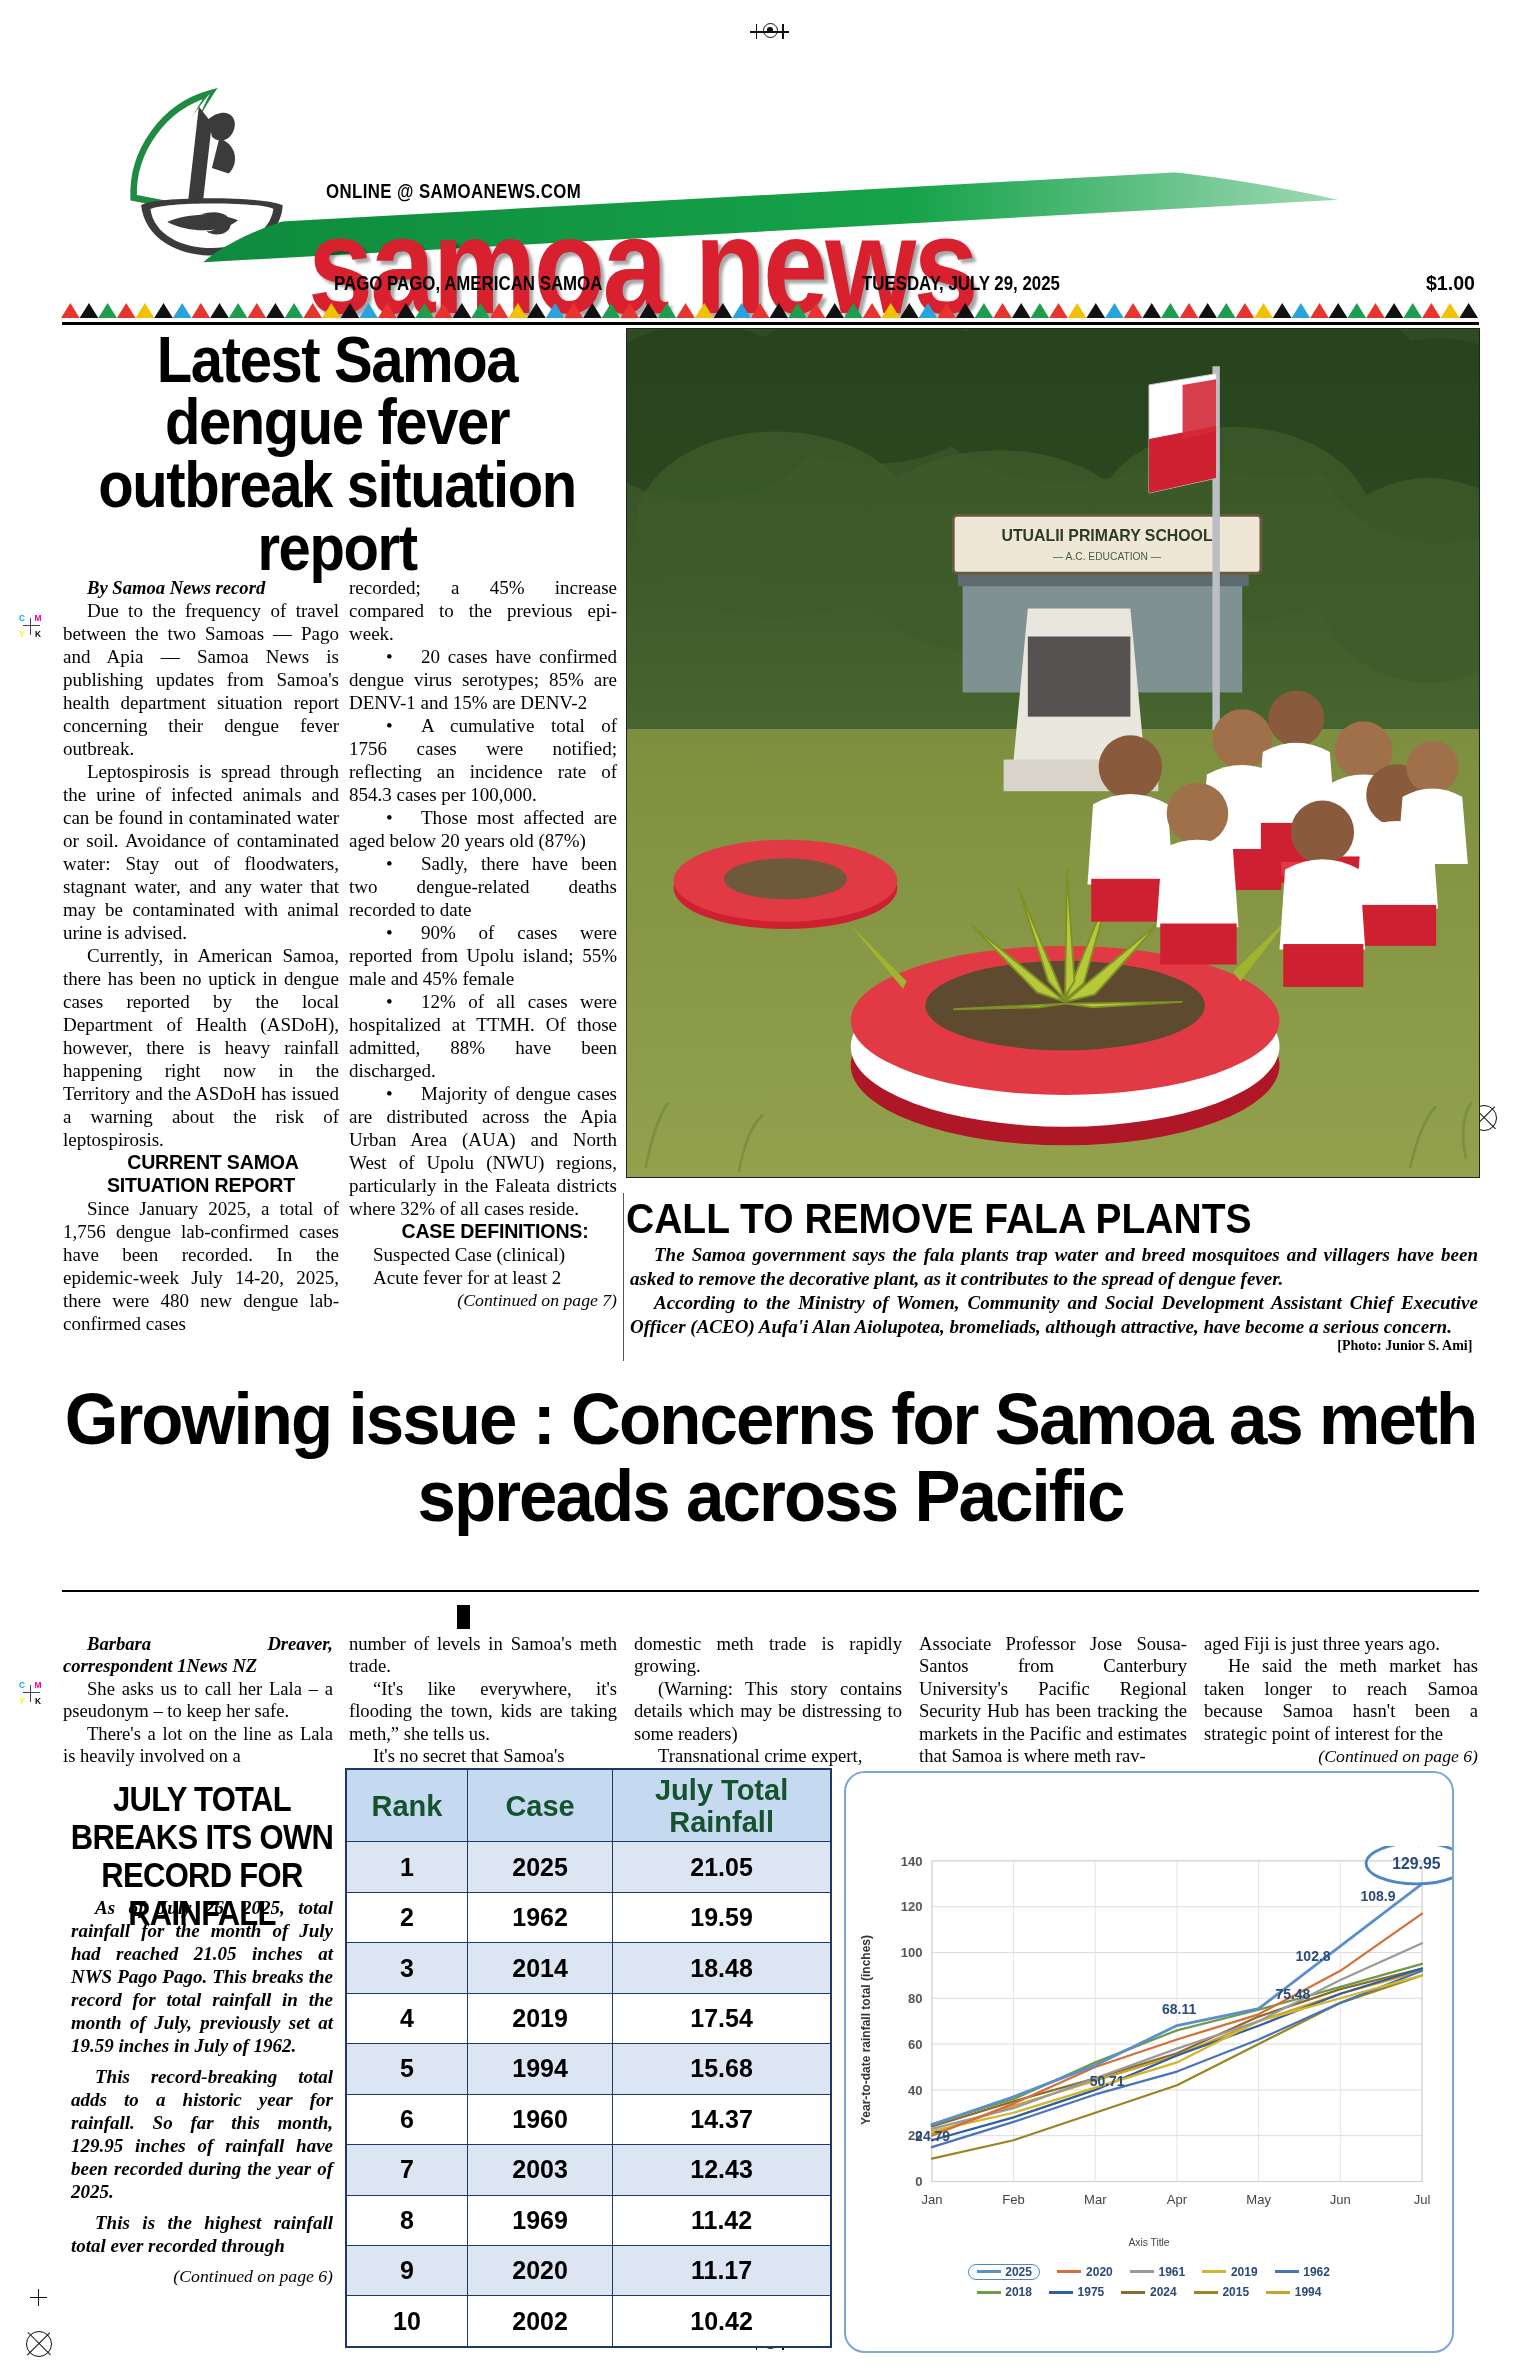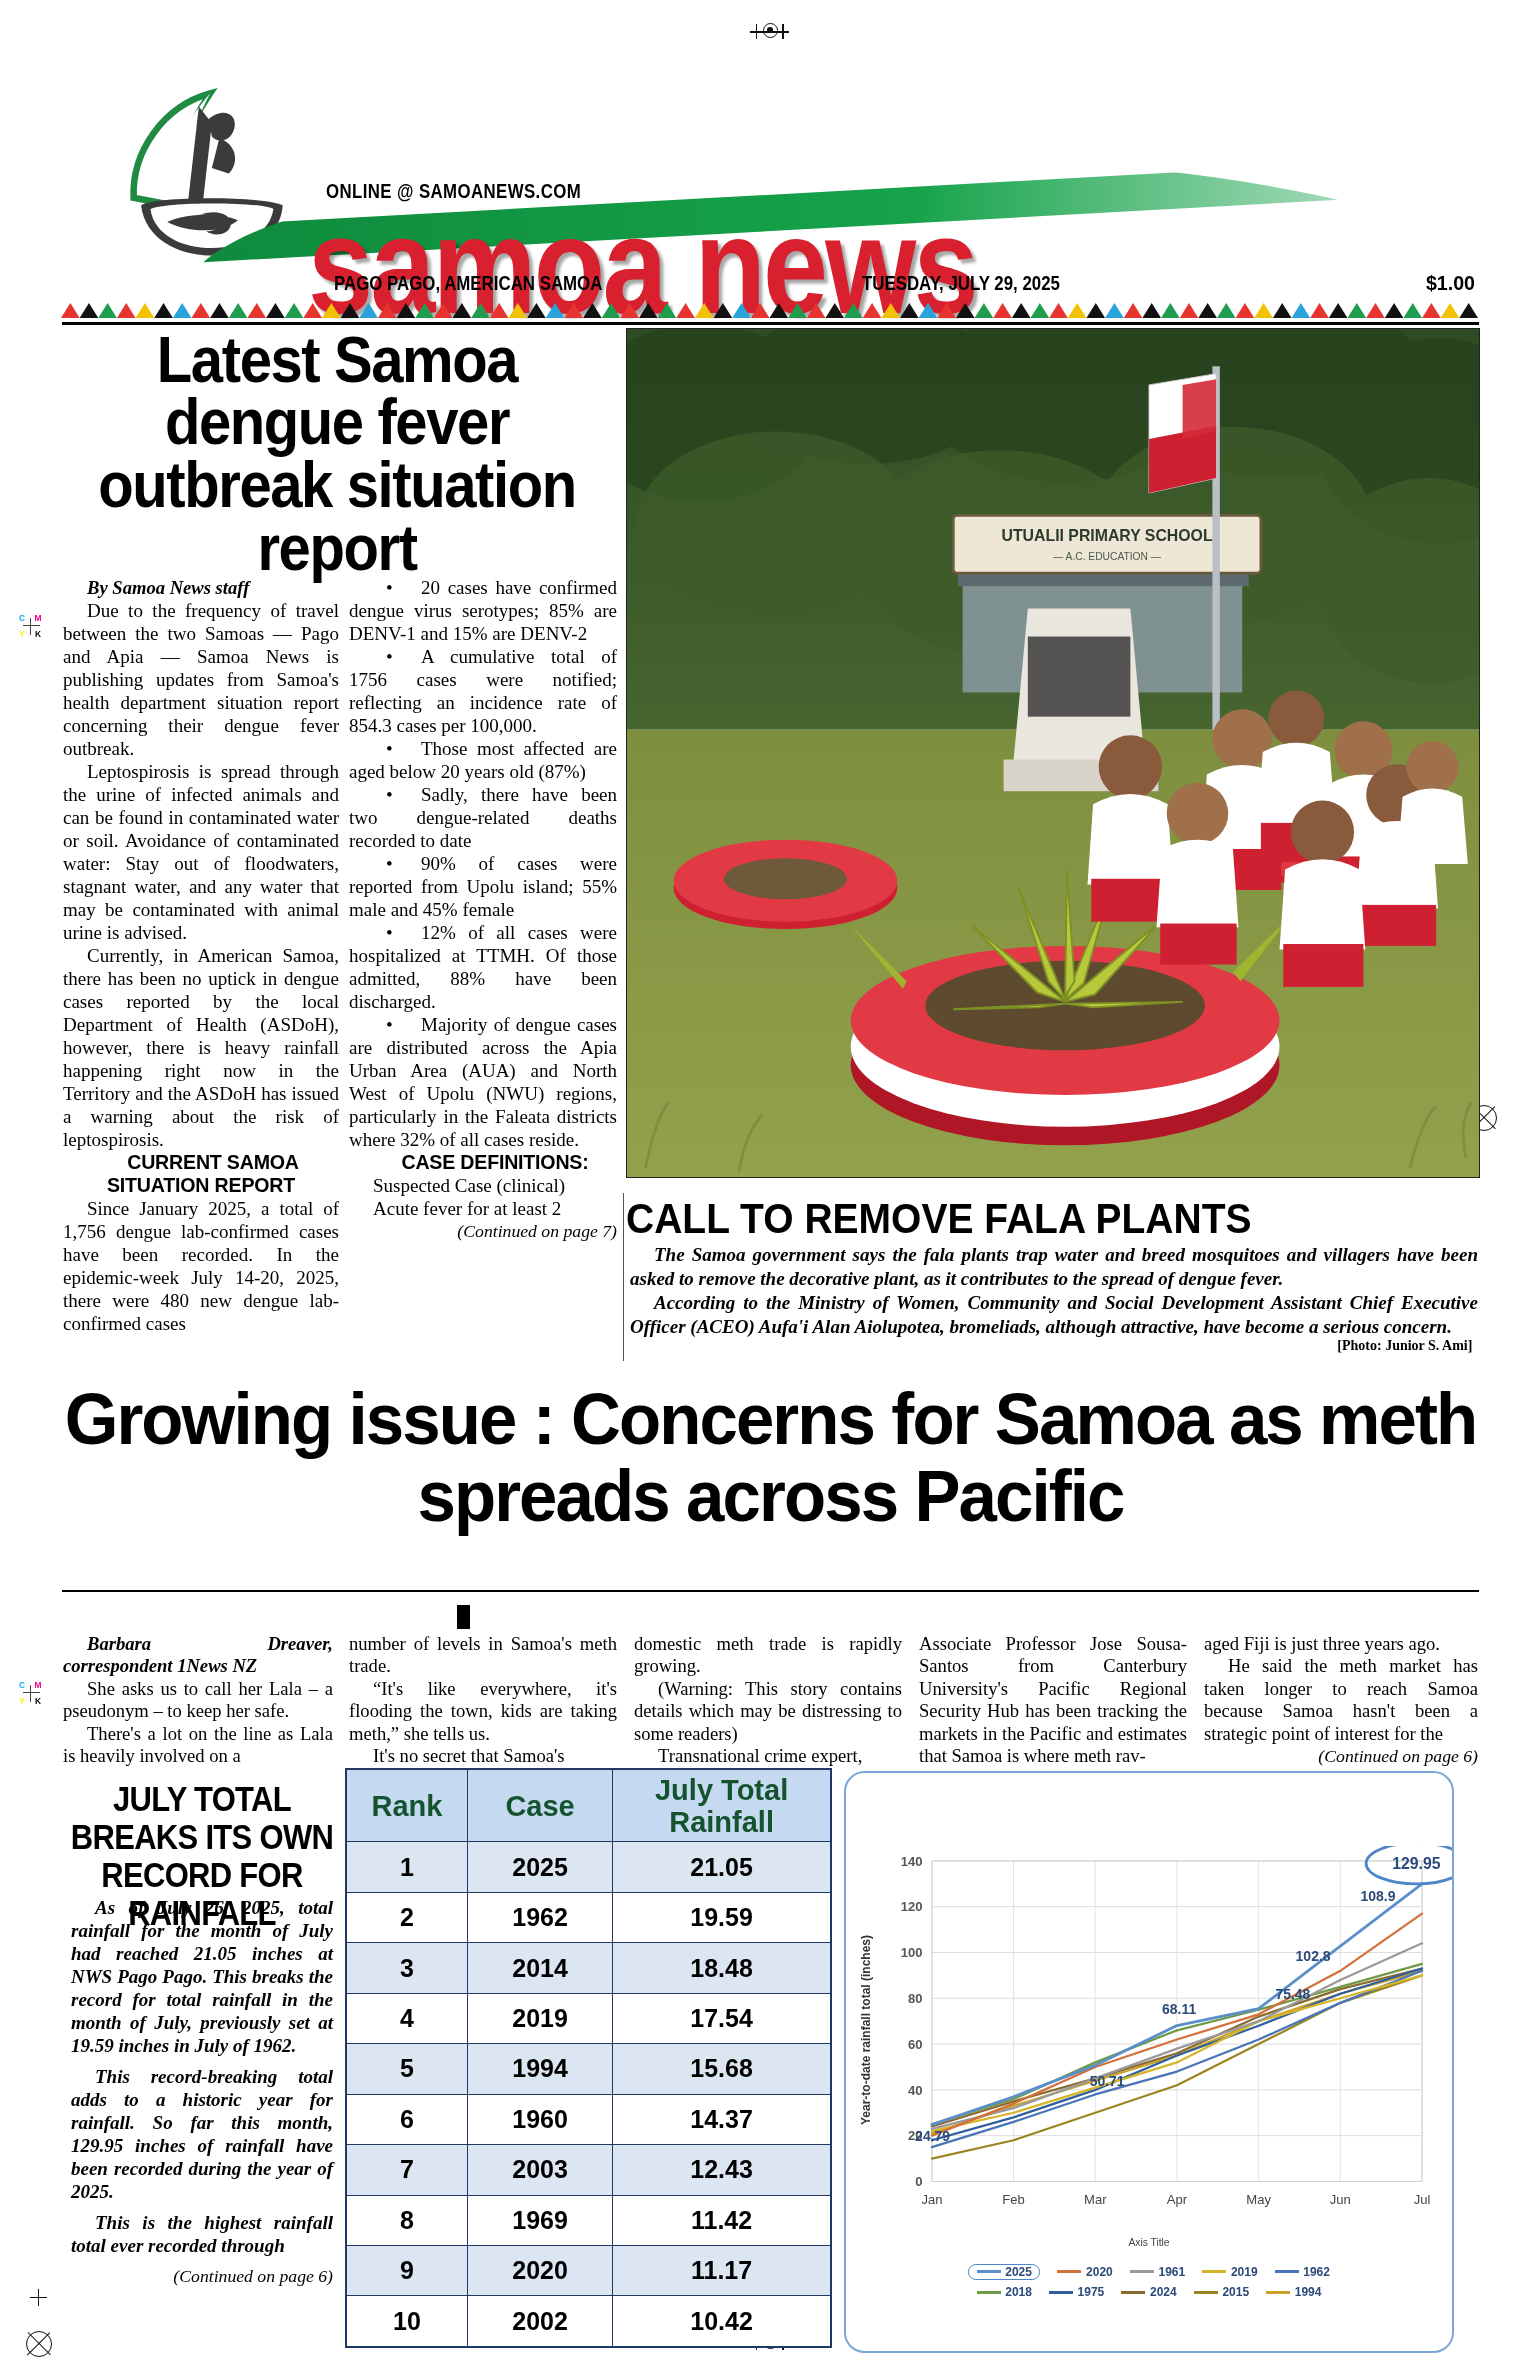--- a/index.html
+++ b/index.html
@@ -250,29 +250,30 @@
         <polygon points="1480,16 1490,0 1500,16" fill="#f2c200"></polygon>
         <polygon points="1500,16 1510,0 1520,16" fill="#111111"></polygon>
       </g>
   </svg>
 
   <div class="rule" style="left:62px;top:322px;width:1417px;height:2.8px;"></div>
 
   <div class="lead-head">Latest Samoa dengue fever outbreak situation report</div>
 
   <div class="col" style="left:63px;top:576px;width:276px;">
-    <p class="byline">By Samoa News staff</p>
+    <p class="byline">By Samoa News record</p>
     <p>Due to the frequency of travel between the two Samoas — Pago and Apia — Samoa News is publishing updates from Samoa's health department situation report concerning their dengue fever outbreak.</p>
     <p>Leptospirosis is spread through the urine of infected animals and can be found in contaminated water or soil. Avoidance of contaminated water: Stay out of floodwaters, stagnant water, and any water that may be contaminated with animal urine is advised.</p>
     <p>Currently, in American Samoa, there has been no uptick in dengue cases reported by the local Department of Health (ASDoH), however, there is heavy rainfall happening right now in the Territory and the ASDoH has issued a warning about the risk of leptospirosis.</p>
     <p class="subhead">CURRENT SAMOA SITUATION REPORT</p>
     <p>Since January 2025, a total of 1,756 dengue lab-confirmed cases have been recorded. In the epidemic-week July 14-20, 2025, there were 480 new dengue lab-confirmed cases</p>
   </div>
 
   <div class="col" style="left:349px;top:576px;width:268px;">
+    <p class="noindent">recorded; a 45% increase compared to the previous epi-week.</p>
     <p class="bullet"><span class="b">•</span><span>20 cases have confirmed dengue virus serotypes; 85% are DENV-1 and 15% are DENV-2</span></p>
     <p class="bullet"><span class="b">•</span><span>A cumulative total of 1756 cases were notified; reflecting an incidence rate of 854.3 cases per 100,000.</span></p>
     <p class="bullet"><span class="b">•</span><span>Those most affected are aged below 20 years old (87%)</span></p>
     <p class="bullet"><span class="b">•</span><span>Sadly, there have been two dengue-related deaths recorded to date</span></p>
     <p class="bullet"><span class="b">•</span><span>90% of cases were reported from Upolu island; 55% male and 45% female</span></p>
     <p class="bullet"><span class="b">•</span><span>12% of all cases were hospitalized at TTMH. Of those admitted, 88% have been discharged.</span></p>
     <p class="bullet"><span class="b">•</span><span>Majority of dengue cases are distributed across the Apia Urban Area (AUA) and North West of Upolu (NWU) regions, particularly in the Faleata districts where 32% of all cases reside.</span></p>
     <p class="subhead">CASE DEFINITIONS:</p>
     <p>Suspected Case (clinical)</p>
     <p>Acute fever for at least 2</p>

